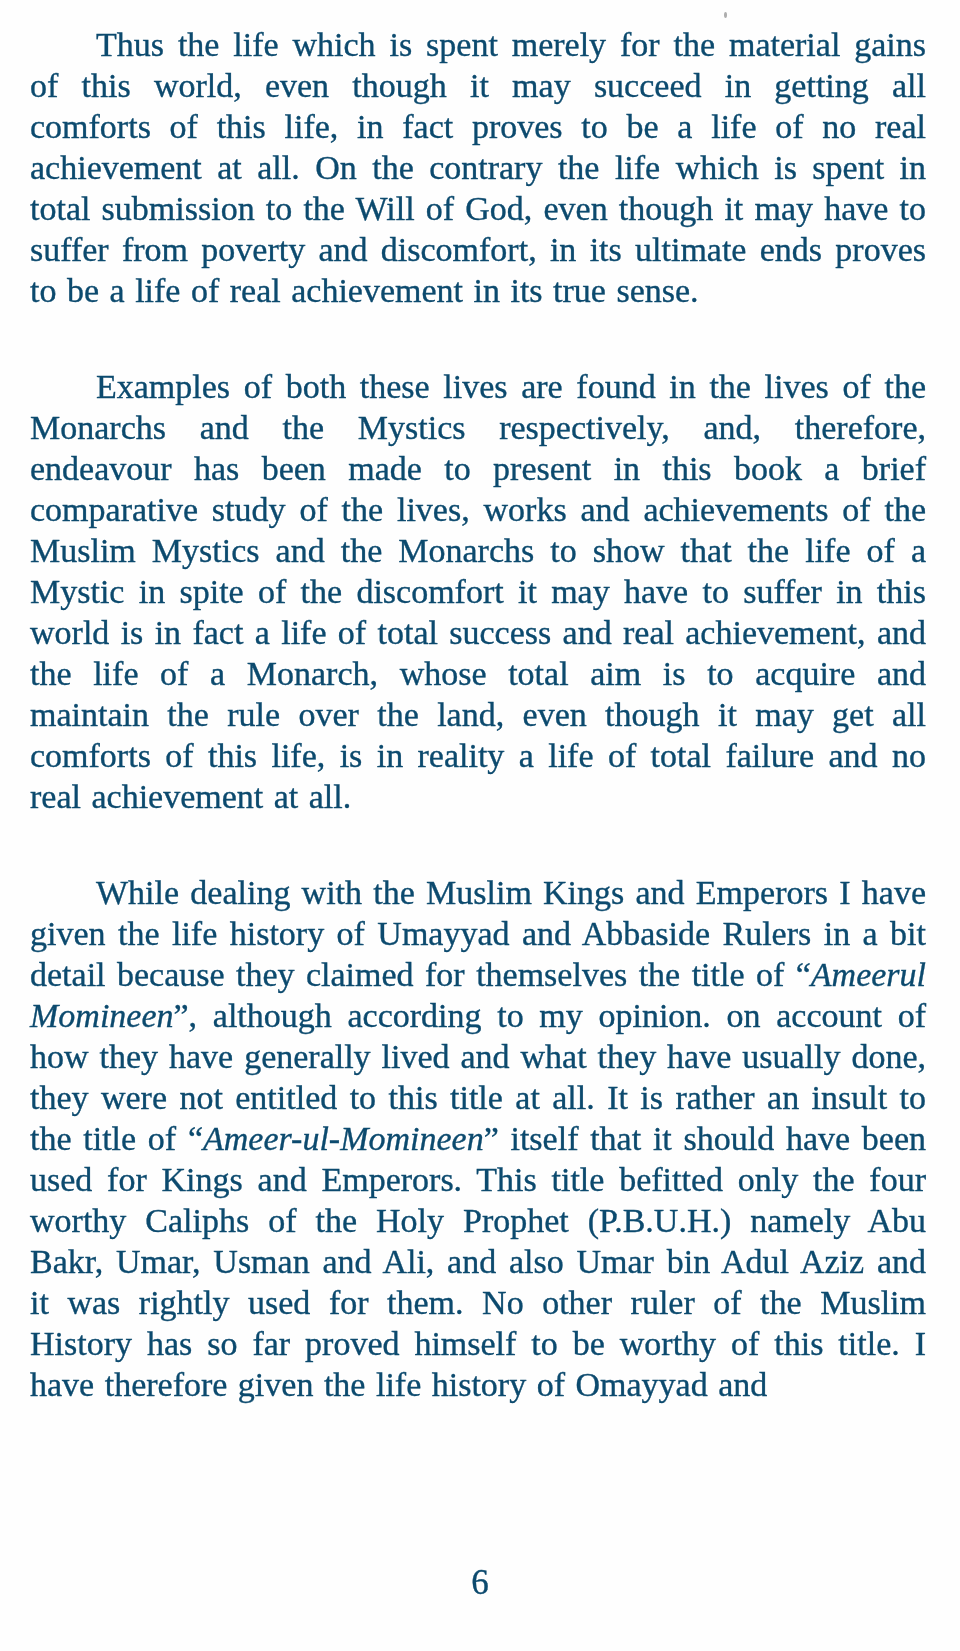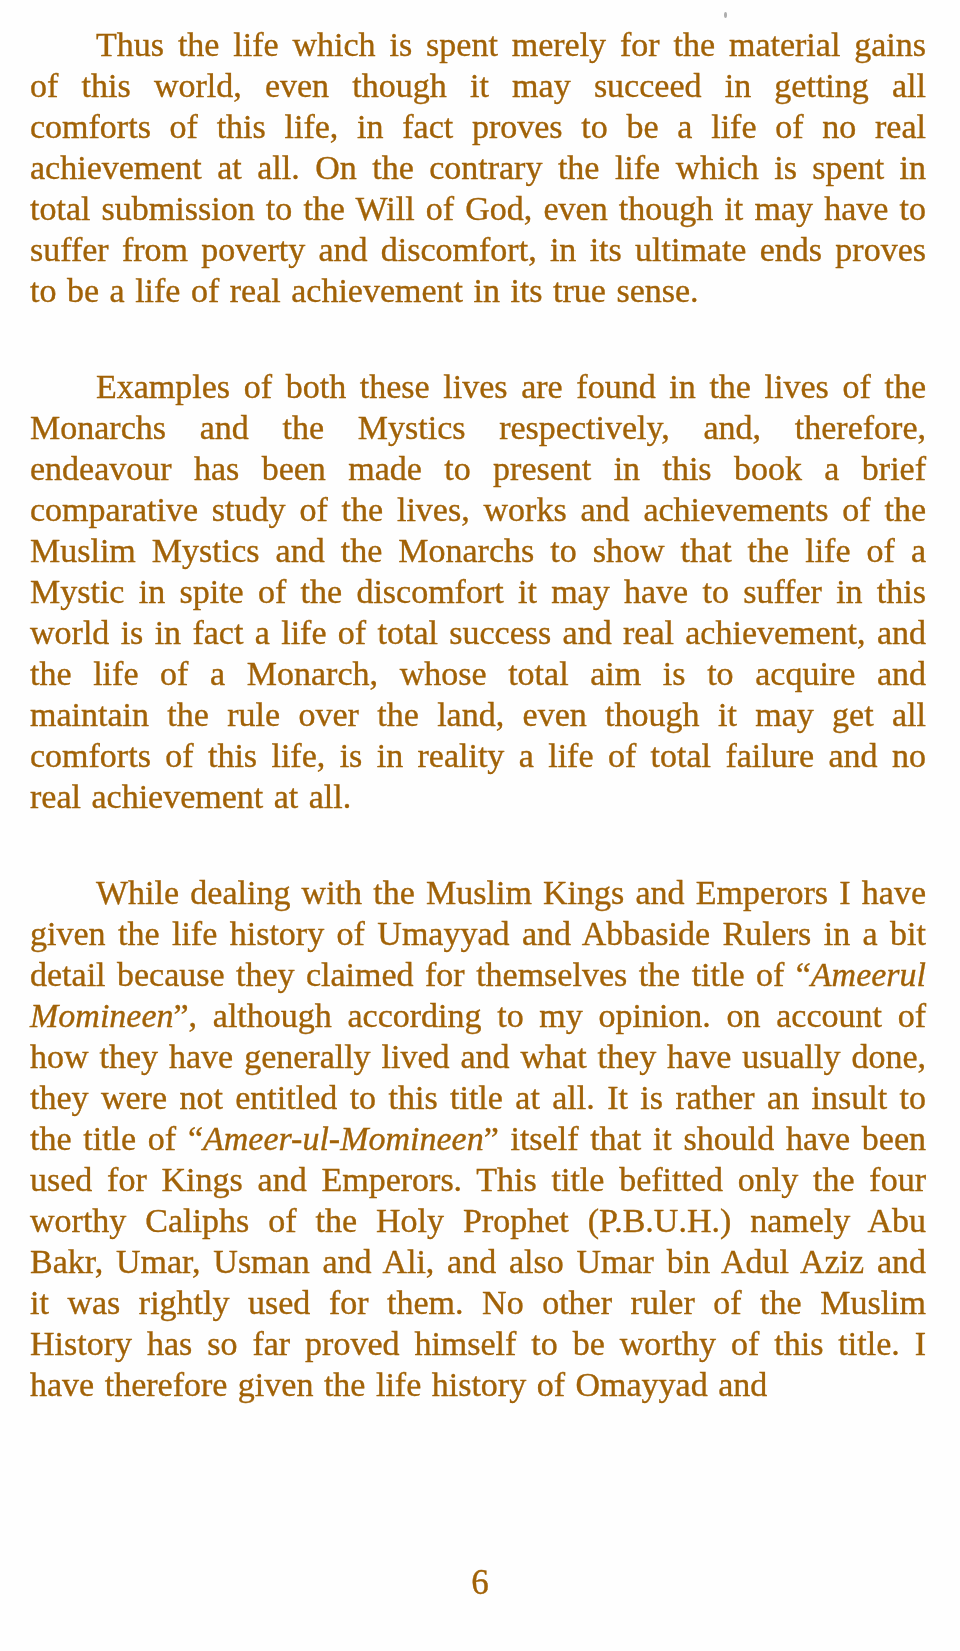--- a/index.html
+++ b/index.html
@@ -6,21 +6,21 @@
     margin: 0;
     padding: 0;
     background: #ffffff;
   }
   .page {
     position: relative;
     width: 960px;
     height: 1651px;
     background: #fefefe;
     font-family: "Liberation Serif", serif;
-    color: #a16207;
+    color: #0c4a6e;
     overflow: hidden;
     -webkit-text-stroke: 0.35px currentColor;
   }
   .text-block {
     position: absolute;
     top: 24px;
     left: 30px;
     right: 34px;
   }
   .para {

